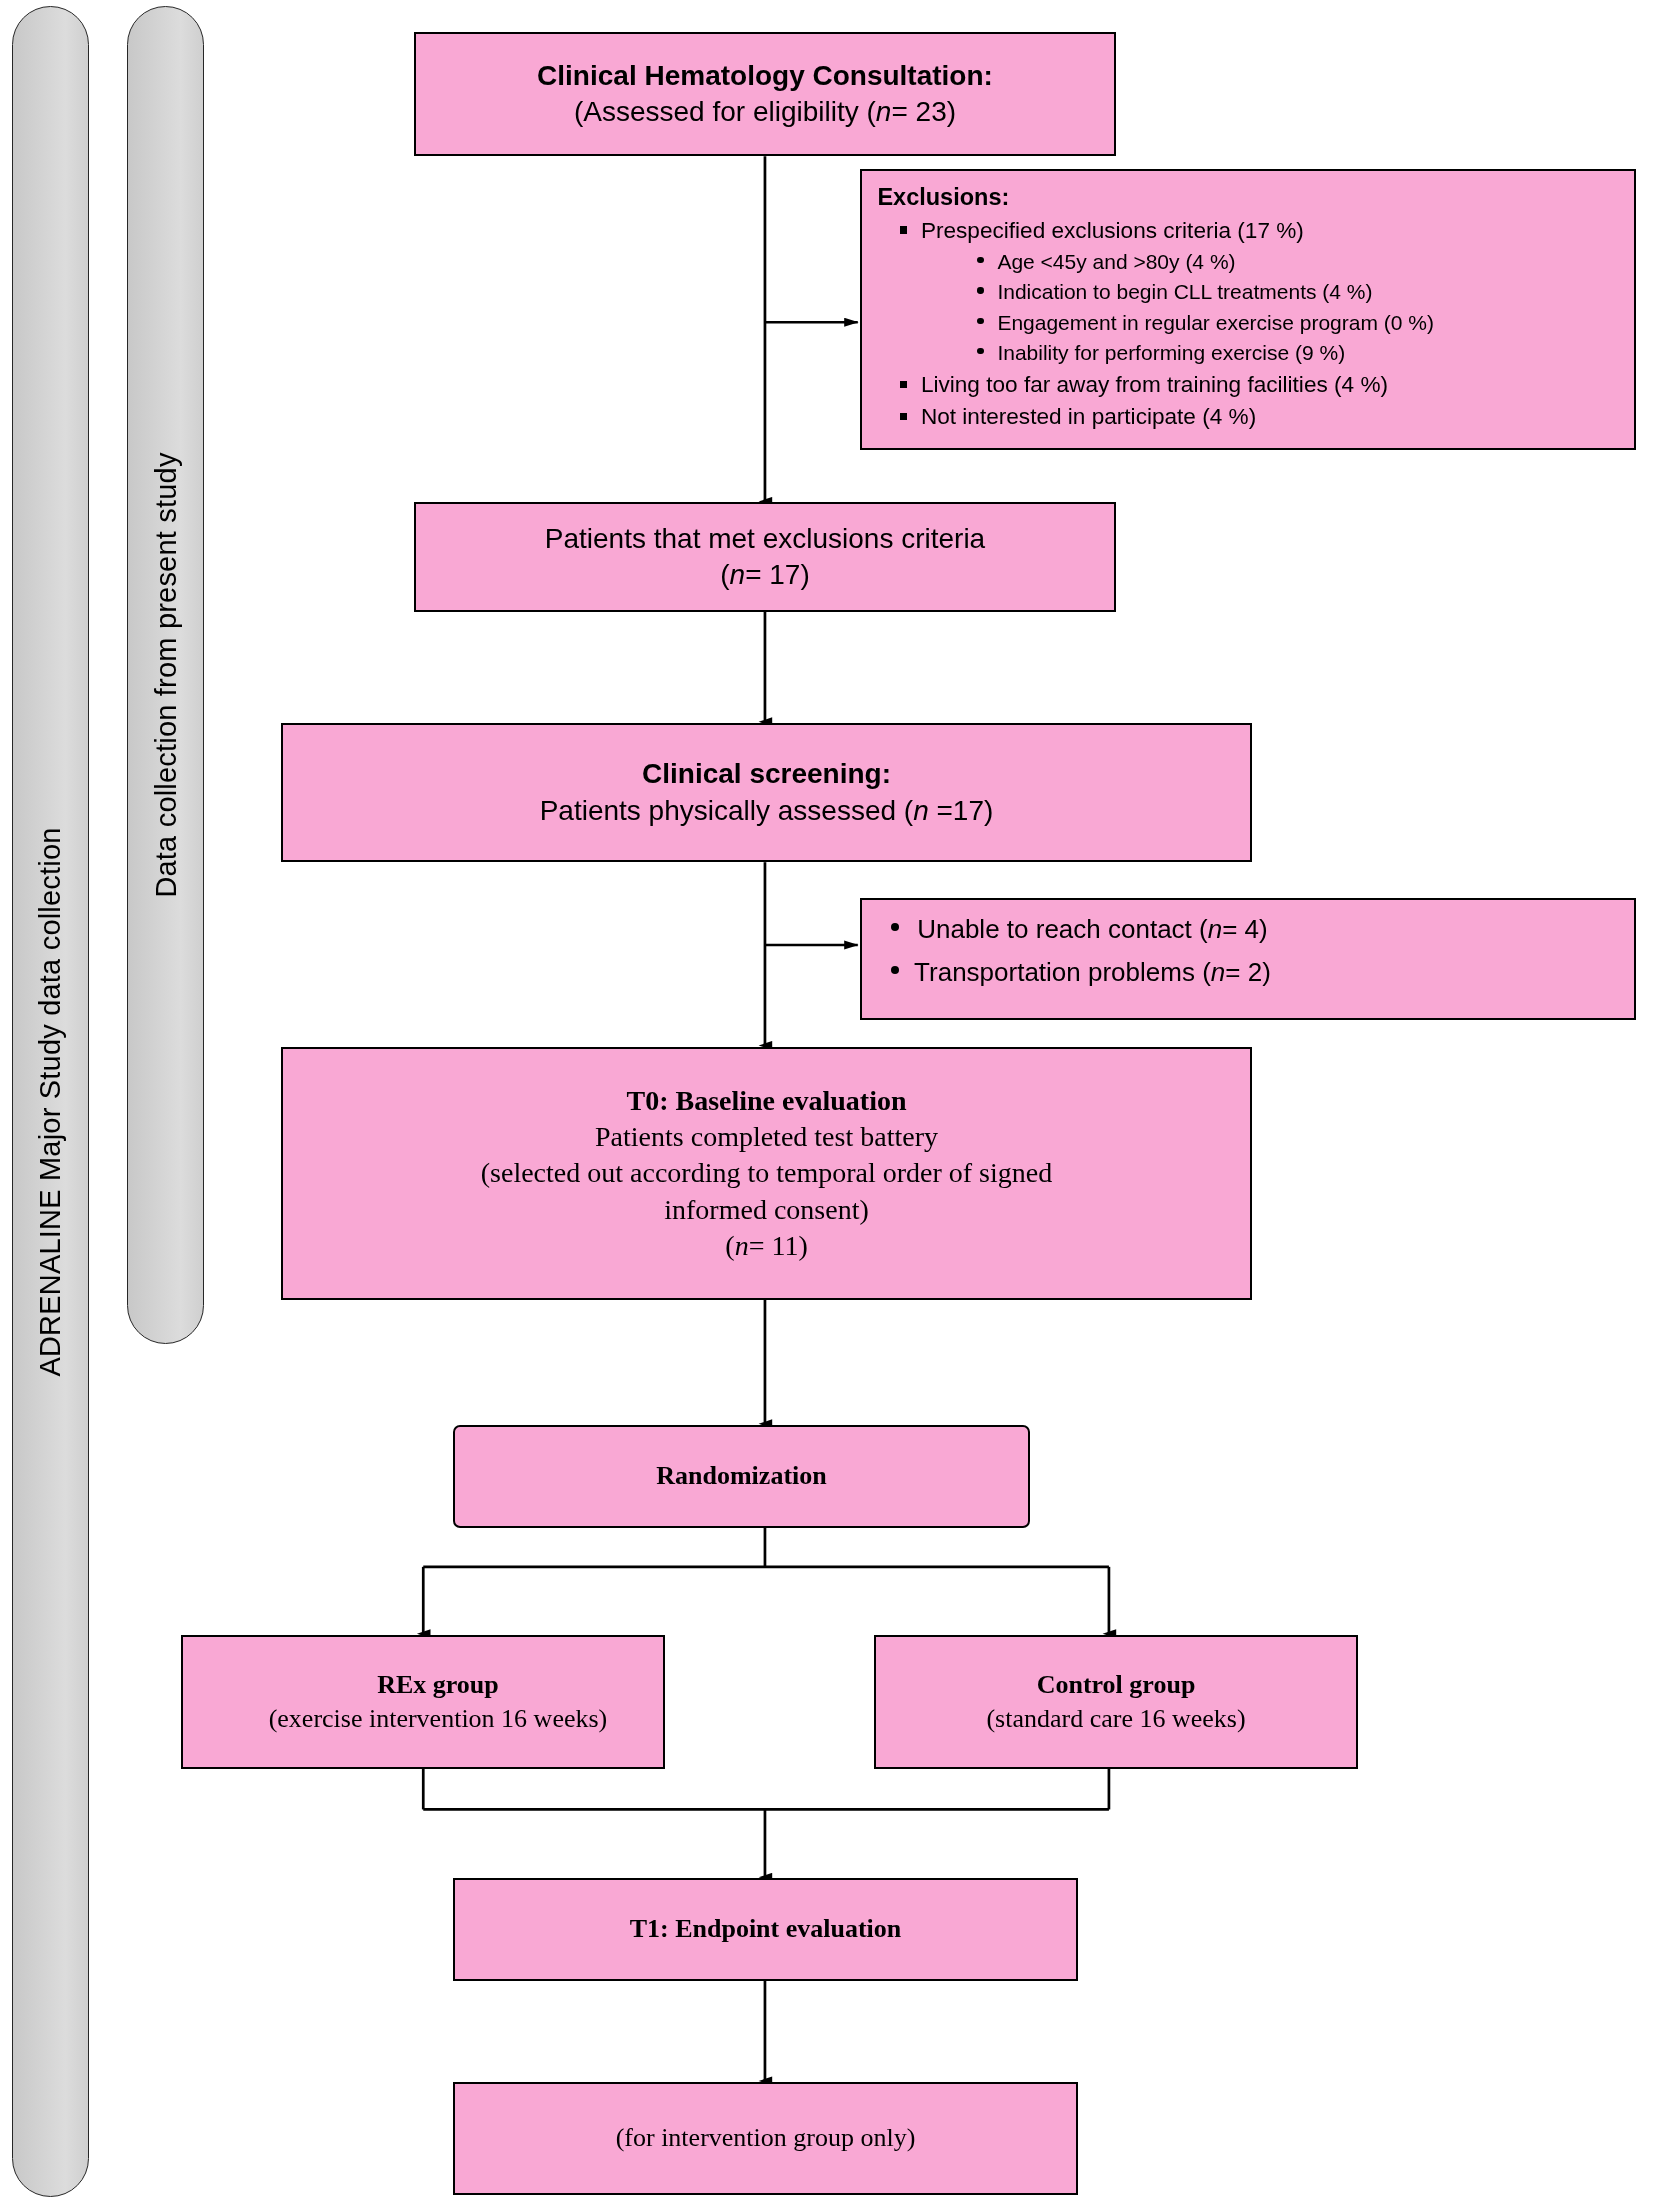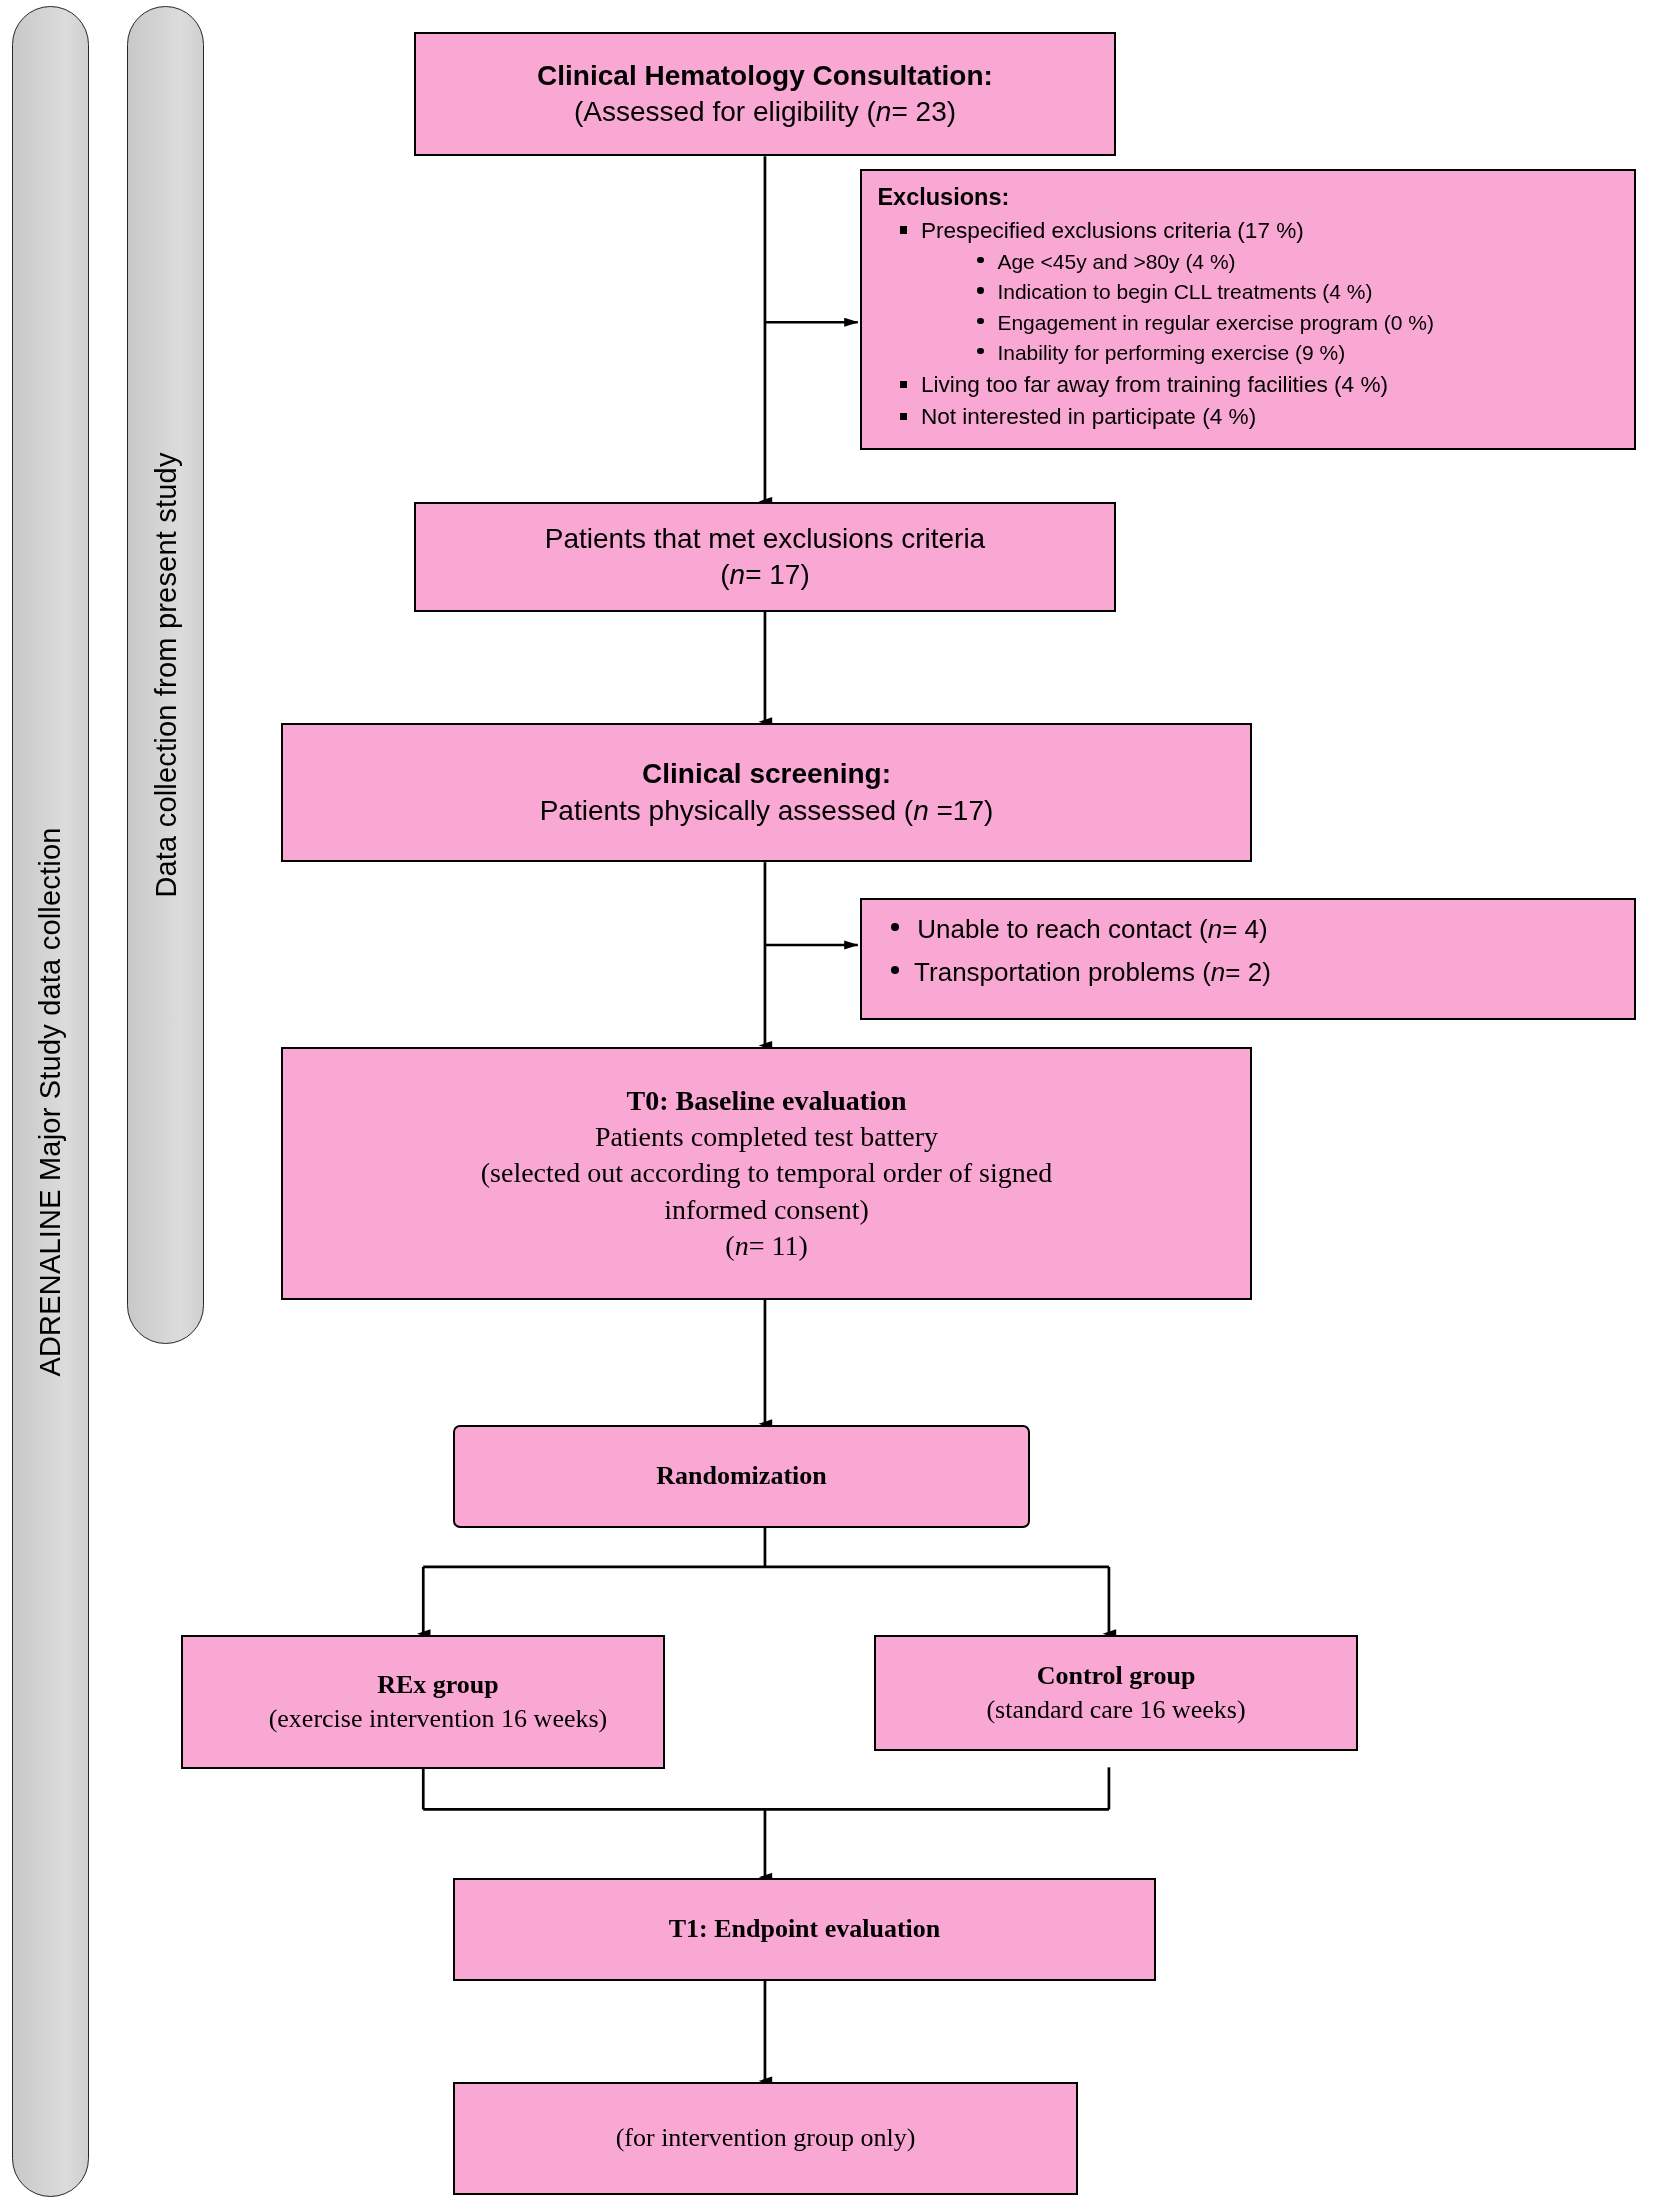--- a/index.html
+++ b/index.html
@@ -185,26 +185,26 @@
 
   <div class="fbox serif" style="left:453px; top:1425px; width:577px; height:103px;border-radius:7px;">
     <span class="line t-mid b">Randomization</span>
   </div>
 
   <div class="fbox serif" style="left:181px; top:1635px; width:484px; height:134px;padding-left:38px;">
     <span class="line t-mid b">REx group</span>
     <span class="line t-mid">(exercise intervention 16 weeks)</span>
   </div>
 
-  <div class="fbox serif" style="left:874px; top:1635px; width:484px; height:116px;">
+  <div class="fbox serif" style="left:874px; top:1635px; width:484px; height:134px;">
     <span class="line t-mid b">Control group</span>
     <span class="line t-mid">(standard care 16 weeks)</span>
   </div>
 
-  <div class="fbox serif" style="left:453px; top:1878px; width:703px; height:103px;">
+  <div class="fbox serif" style="left:453px; top:1878px; width:625px; height:103px;">
     <span class="line t-mid b">T1: Endpoint evaluation</span>
   </div>
 
   <div class="fbox serif" style="left:453px; top:2082px; width:625px; height:113px;">
     <span class="line t-mid">(for intervention group only)</span>
   </div>
 
 </div>
 
 

